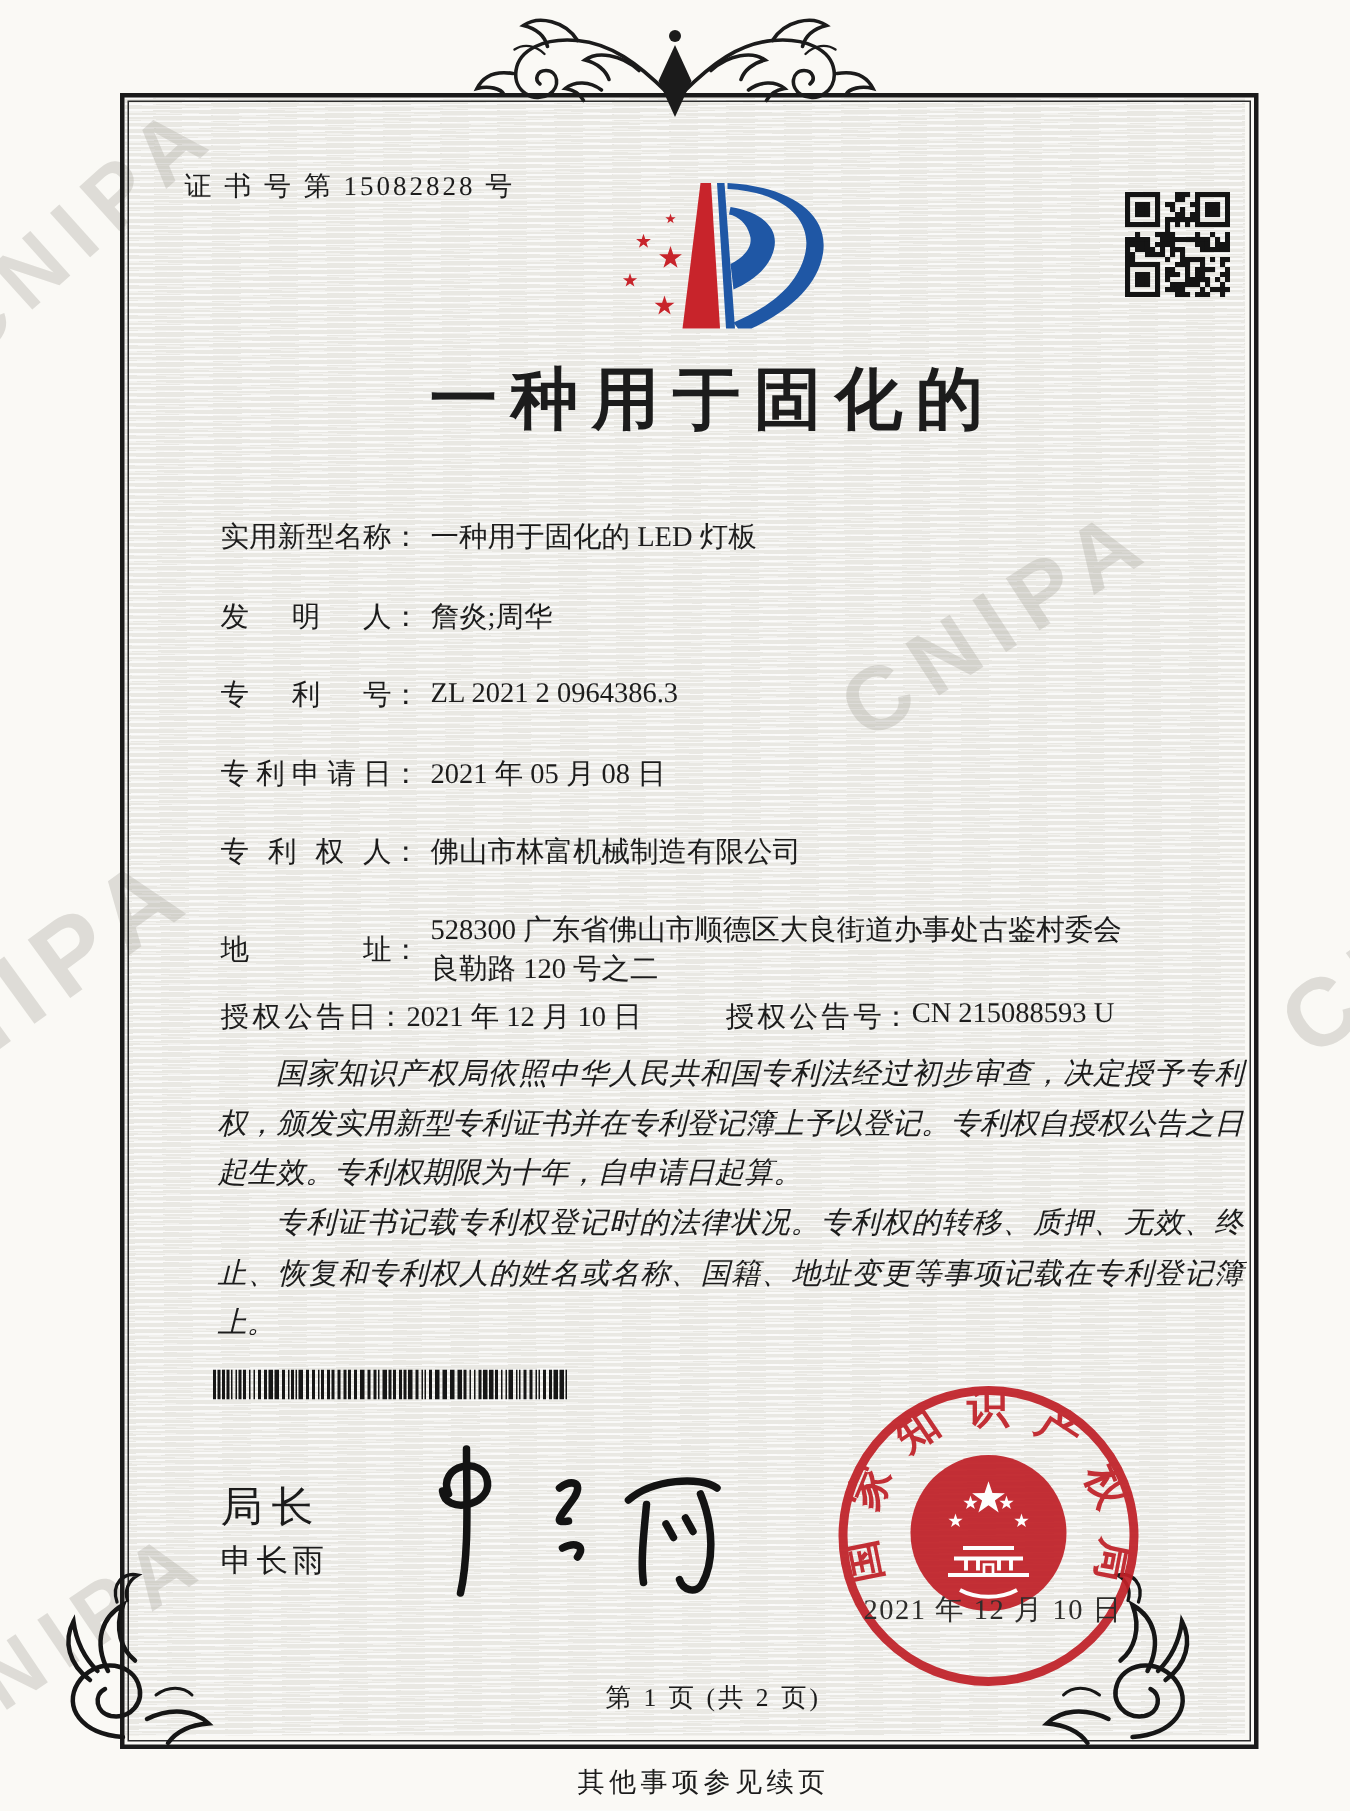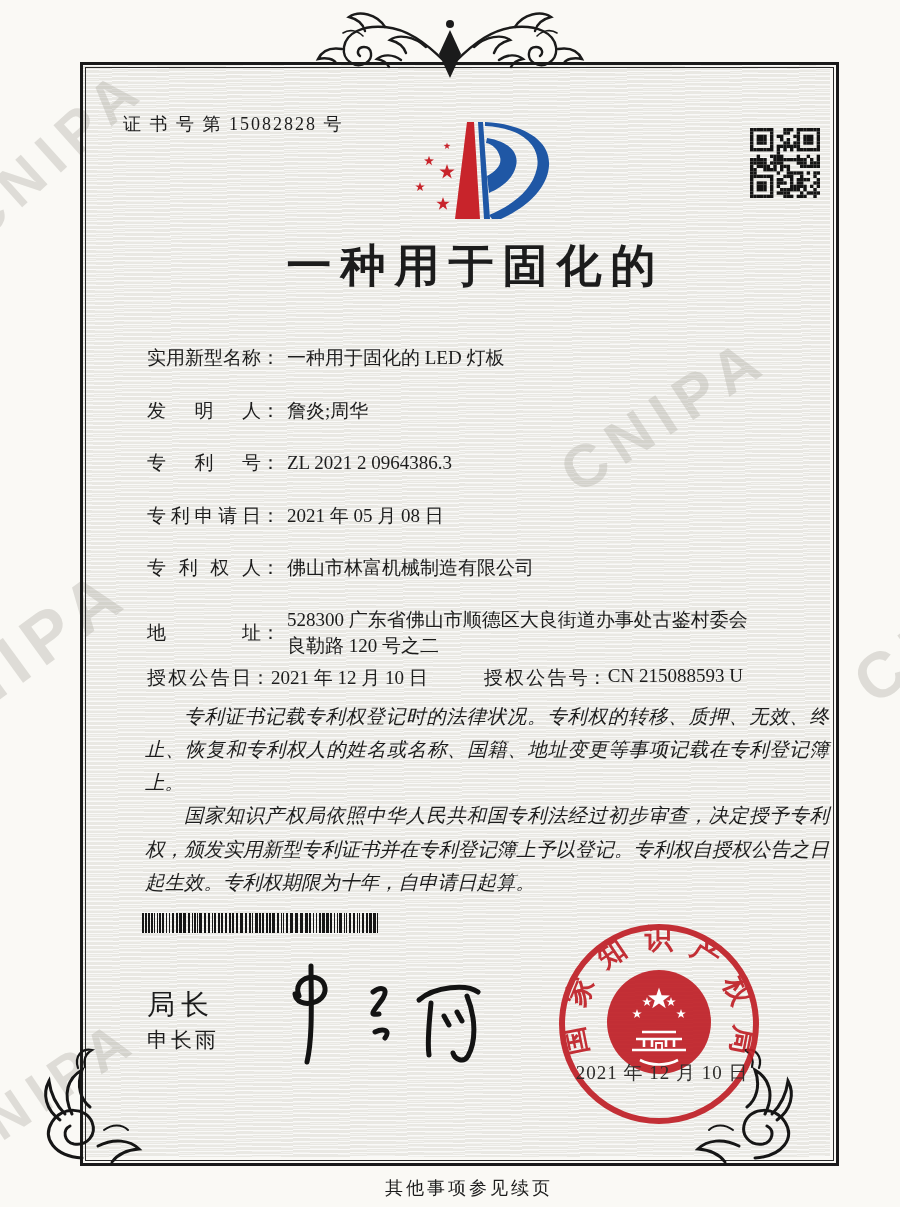--- a/index.html
+++ b/index.html
@@ -421,22 +421,22 @@
         </span>
         <span class="pair">
           <span class="flabel2">授权公告号</span>
             <span class="fcolon">：</span>
             <span>CN 215088593 U</span>
         </span>
       </div>
     </div>
 
     <div class="paras">
+      <p>国家知识产权局依照中华人民共和国专利法经过初步审查，决定授予专利权，颁发实用新型专利证书并在专利登记簿上予以登记。专利权自授权公告之日起生效。专利权期限为十年，自申请日起算。</p>
       <p>专利证书记载专利权登记时的法律状况。专利权的转移、质押、无效、终止、恢复和专利权人的姓名或名称、国籍、地址变更等事项记载在专利登记簿上。</p>
-      <p>国家知识产权局依照中华人民共和国专利法经过初步审查，决定授予专利权，颁发实用新型专利证书并在专利登记簿上予以登记。专利权自授权公告之日起生效。专利权期限为十年，自申请日起算。</p>
     </div>
 
     <svg class="barcode" id="barcode-svg" width="240" height="20" viewBox="0 0 240 20">
         <g fill="#161616">
           <rect x="0" y="0" width="2" height="20"></rect>
           <rect x="3" y="0" width="2" height="20"></rect>
           <rect x="6" y="0" width="2" height="20"></rect>
           <rect x="9" y="0" width="2" height="20"></rect>
           <rect x="12" y="0" width="1" height="20"></rect>
           <rect x="15" y="0" width="1" height="20"></rect>
@@ -542,16 +542,17 @@
           <path d="M88,113 L122,113"></path>
           <path d="M78,131 L132,131"></path>
           <path d="M90,120 L90,128 M98,120 L98,128 M112,120 L112,128 M120,120 L120,128"></path>
           <path d="M102,124 L108,124 L108,131 L102,131 Z" stroke-width="1.8"></path>
           <path d="M86,141 A30,20 0 0 0 124,141"></path>
         </g>
       </g>
     </svg>
     <div class="seal-date">2021 年 12 月 10 日</div>
 
+    <div class="pagenum">第 1 页 (共 2 页)</div>
     <div class="contnote">其他事项参见续页</div>
 
   </div>
 </div>
 
 </body></html>

